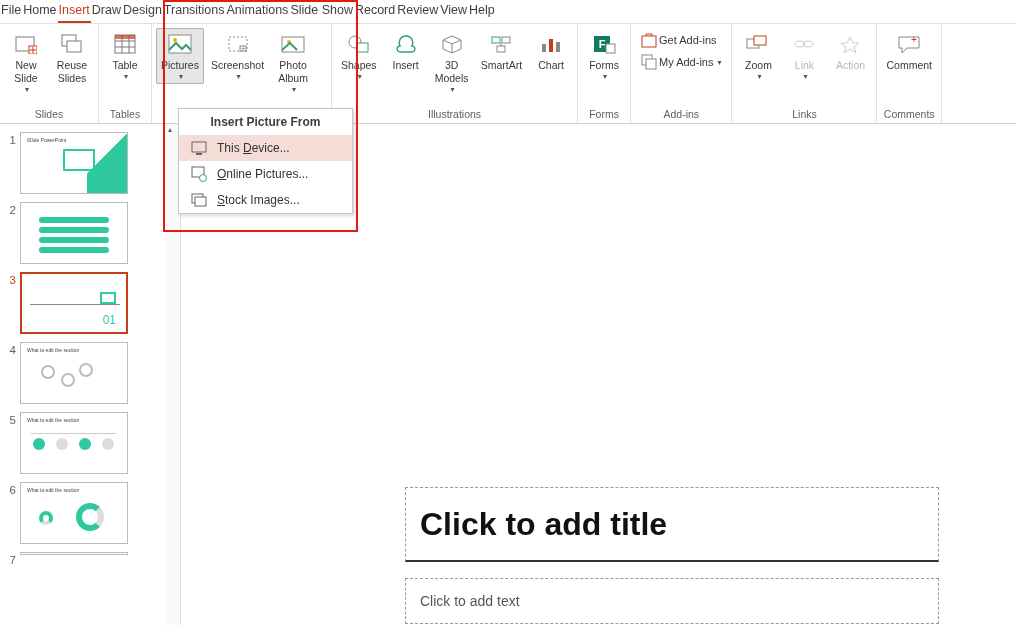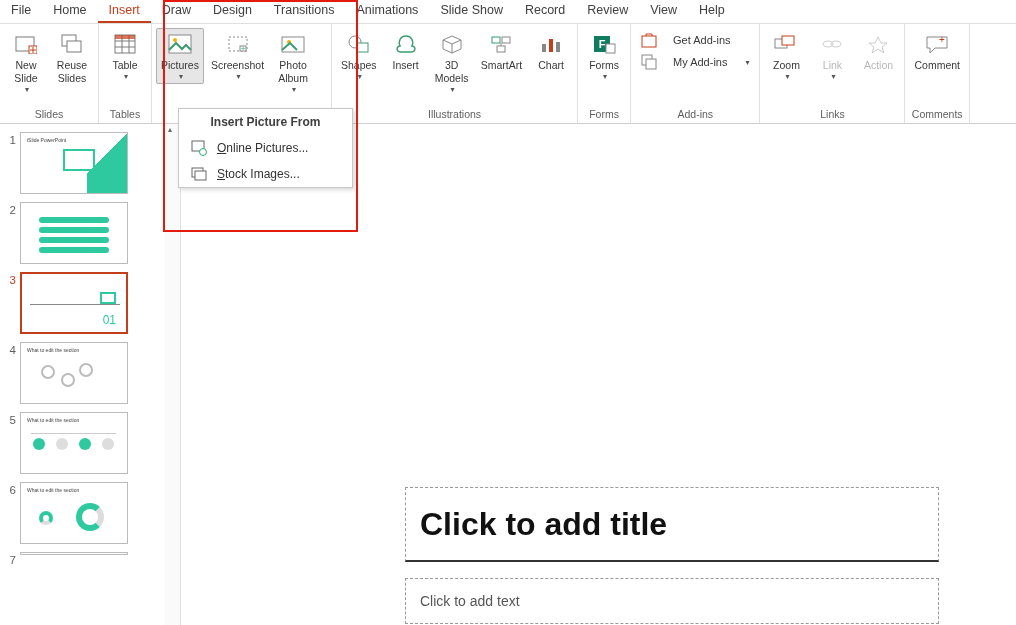--- a/index.html
+++ b/index.html
@@ -1,34 +1,34 @@
 <!DOCTYPE html>
 <html><head>
 <meta charset="utf-8">
 <style>
 * { box-sizing: border-box; margin: 0; padding: 0; font-family: "Segoe UI", sans-serif; }
 body { background: #fff; width: 1016px; height: 625px; overflow: hidden; position: relative; }
 
 
 .tabs { display: flex; height: 24px; border-bottom: 1px solid #e0e0e0; font-size: 12.5px; color: #404040; }
-.tab { padding: 3px 11px 0; cursor: pointer; }
+.tab { padding: 3px 1px 0; cursor: pointer; }
 .tab.active { color: #c43e1c; border-bottom: 2px solid #c43e1c; padding-bottom: 2px; }
 
 
 .ribbon { display: flex; height: 100px; border-bottom: 1px solid #d0d0d0; background: #fff; }
 .group { display: flex; flex-direction: column; border-right: 1px solid #e0e0e0; padding: 0 4px; }
 .group-body { display: flex; flex: 1; align-items: flex-start; padding-top: 4px; gap: 2px; }
 .group-label { font-size: 10.5px; color: #606060; text-align: center; padding: 2px 0 3px; }
 .rbtn { display: flex; flex-direction: column; align-items: center; justify-content: flex-start; padding: 2px 4px; min-width: 44px; cursor: pointer; font-size: 10.5px; color: #383838; text-align: center; border: 1px solid transparent; border-radius: 2px; }
 .rbtn.pressed { background: #e6e6e6; border-color: #b0b0b0; }
 .rbtn .ic { height: 26px; display: flex; align-items: center; justify-content: center; margin-bottom: 2px; }
 .rbtn .lbl { line-height: 13px; white-space: pre; }
 .chev { font-size: 8px; color: #555; margin-left: 2px; }
 .stack { display: flex; flex-direction: column; gap: 2px; padding-top: 2px; }
-.sbtn { display: flex; align-items: center; gap: 16px; font-size: 11px; color: #383838; padding: 2px 6px; cursor: pointer; }
+.sbtn { display: flex; align-items: center; gap: 2px; font-size: 11px; color: #383838; padding: 2px 6px; cursor: pointer; }
 .sbtn .sic { width: 16px; height: 16px; display: flex; align-items: center; justify-content: center; }
 .disabled { color: #b8b8b8; }
 
 
 .dropdown { position: absolute; left: 178px; top: 108px; width: 175px; background: #fff; border: 1px solid #c8c8c8; box-shadow: 2px 2px 4px rgba(0,0,0,0.15); z-index: 10; font-size: 12px; }
 .dd-header { padding: 6px 10px; font-weight: 600; color: #404040; text-align: center; }
 .dd-item { display: flex; align-items: center; gap: 10px; padding: 5px 12px; cursor: pointer; color: #333; }
 .dd-item.hover { background: #f3ddd6; }
 .dd-item .dd-ic { width: 16px; height: 16px; display: flex; }
 
@@ -317,20 +317,29 @@
           </span>
         <span class="lbl">Comment</span>
       </div>
     </div>
     <div class="group-label">Comments</div>
   </div>
 </div>
 
 <div class="dropdown">
   <div class="dd-header">Insert Picture From</div>
+  <div class="dd-item hover">
+    <span class="dd-ic">
+        <svg width="16" height="16">
+          <rect x="1" y="2" width="14" height="10" fill="none" stroke="#666"></rect>
+          <rect x="5" y="13" width="6" height="2" fill="#666"></rect>
+        </svg>
+      </span>
+    <span>This <u>D</u>evice...</span>
+  </div>
   <div class="dd-item">
     <span class="dd-ic">
         <svg width="16" height="16">
           <rect x="1" y="1" width="12" height="10" fill="none" stroke="#666"></rect>
           <circle cx="12" cy="12" r="3.5" fill="#fff" stroke="#3a7"></circle>
         </svg>
       </span>
     <span><u>O</u>nline Pictures...</span>
   </div>
   <div class="dd-item">

